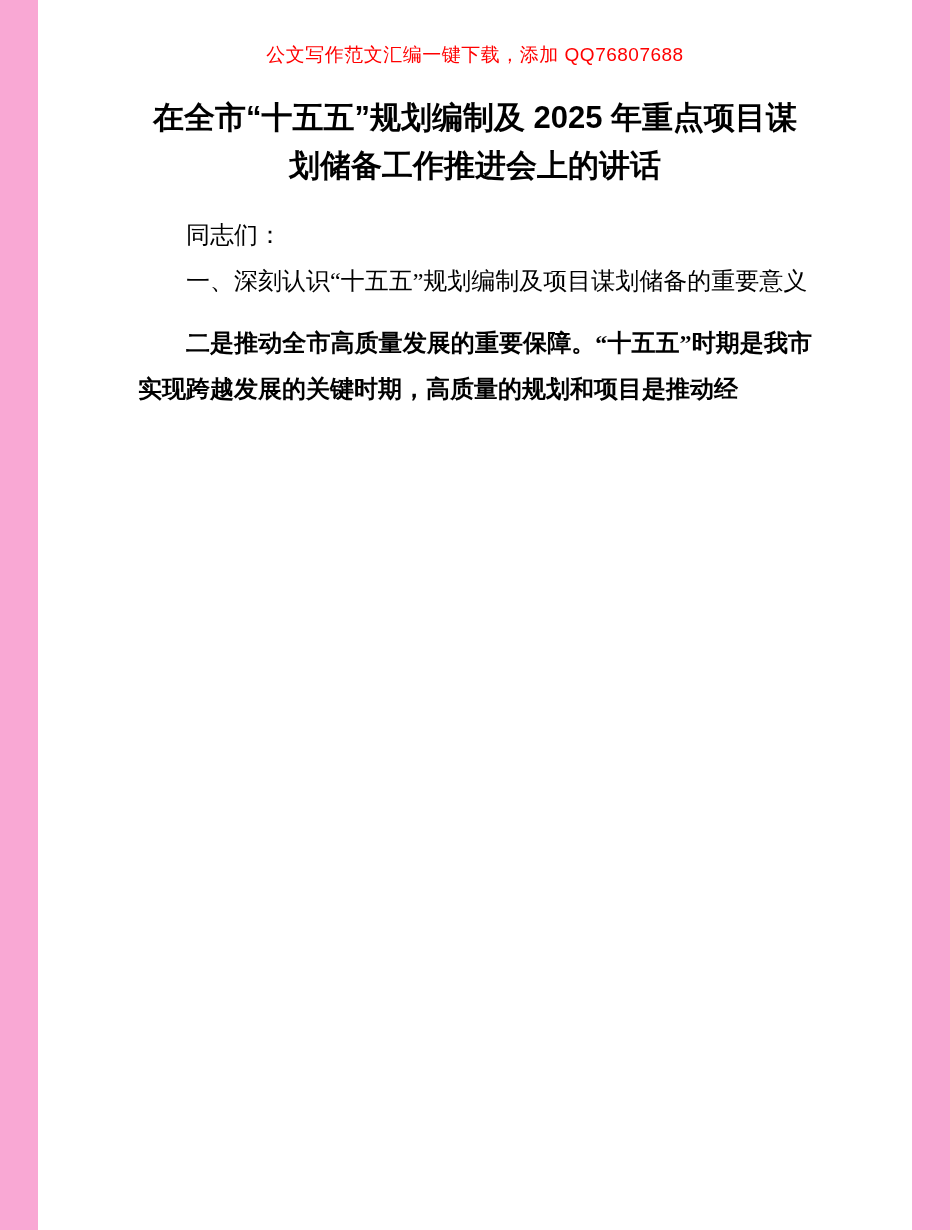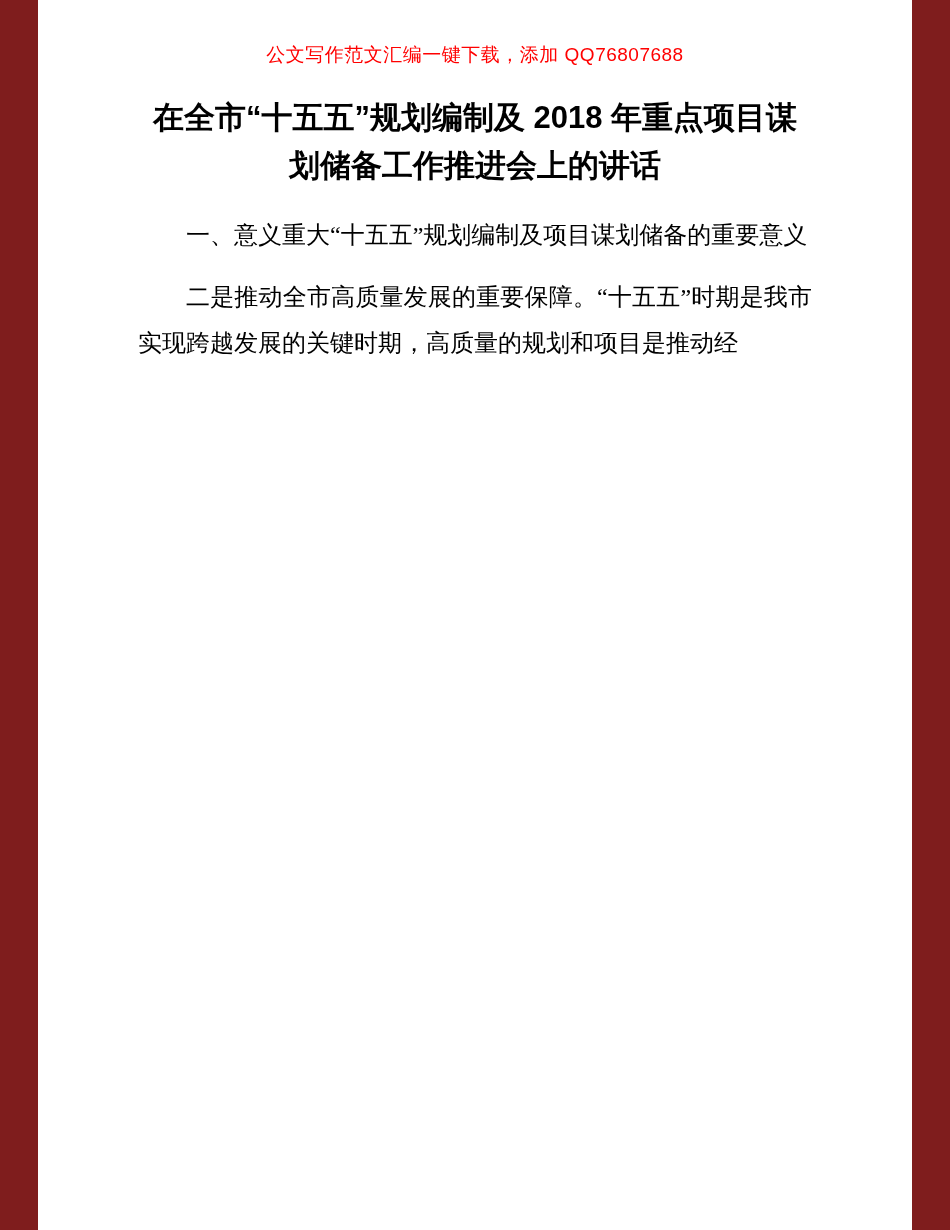--- a/index.html
+++ b/index.html
@@ -6,21 +6,21 @@
     margin: 0;
     padding: 0;
     background: #aebcd9;
     font-family: "Liberation Serif", "DejaVu Serif", serif;
   }
 
   .canvas {
     width: 950px;
     height: 1230px;
     margin: 0 auto;
-    background: #7f1d1d;
+    background: #f9a8d4;
     overflow: hidden;
   }
 
   .page {
     width: 674px;
     min-height: 1230px;
     margin: 0 auto;
     background: #ffffff;
     padding: 42px 100px 40px 100px;
     box-sizing: content-box;
@@ -50,35 +50,37 @@
     color: #000000;
     line-height: 46px;
     text-align: justify;
     text-indent: 2em;
     margin: 0;
     word-break: break-all;
   }
 
   .doc-body p.para-gap {
     margin-top: 16px;
+    font-weight: bold;
   }
 </style>
 </head>
 <body>
 
 <div class="canvas">
   <div class="page">
 
     <div class="notice">公文写作范文汇编一键下载，添加 QQ76807688</div>
 
-    <h1 class="doc-title">在全市“十五五”规划编制及 2018 年重点项目谋划储备工作推进会上的讲话</h1>
+    <h1 class="doc-title">在全市“十五五”规划编制及 2025 年重点项目谋划储备工作推进会上的讲话</h1>
 
     <div class="doc-body">
+      <p>同志们：</p>
 
 
-      <p>一、意义重大“十五五”规划编制及项目谋划储备的重要意义</p>
+      <p>一、深刻认识“十五五”规划编制及项目谋划储备的重要意义</p>
 
 
       <p class="para-gap">二是推动全市高质量发展的重要保障。“十五五”时期是我市实现跨越发展的关键时期，高质量的规划和项目是推动经</p>
     </div>
 
   </div>
 </div>
 
 </body></html>

